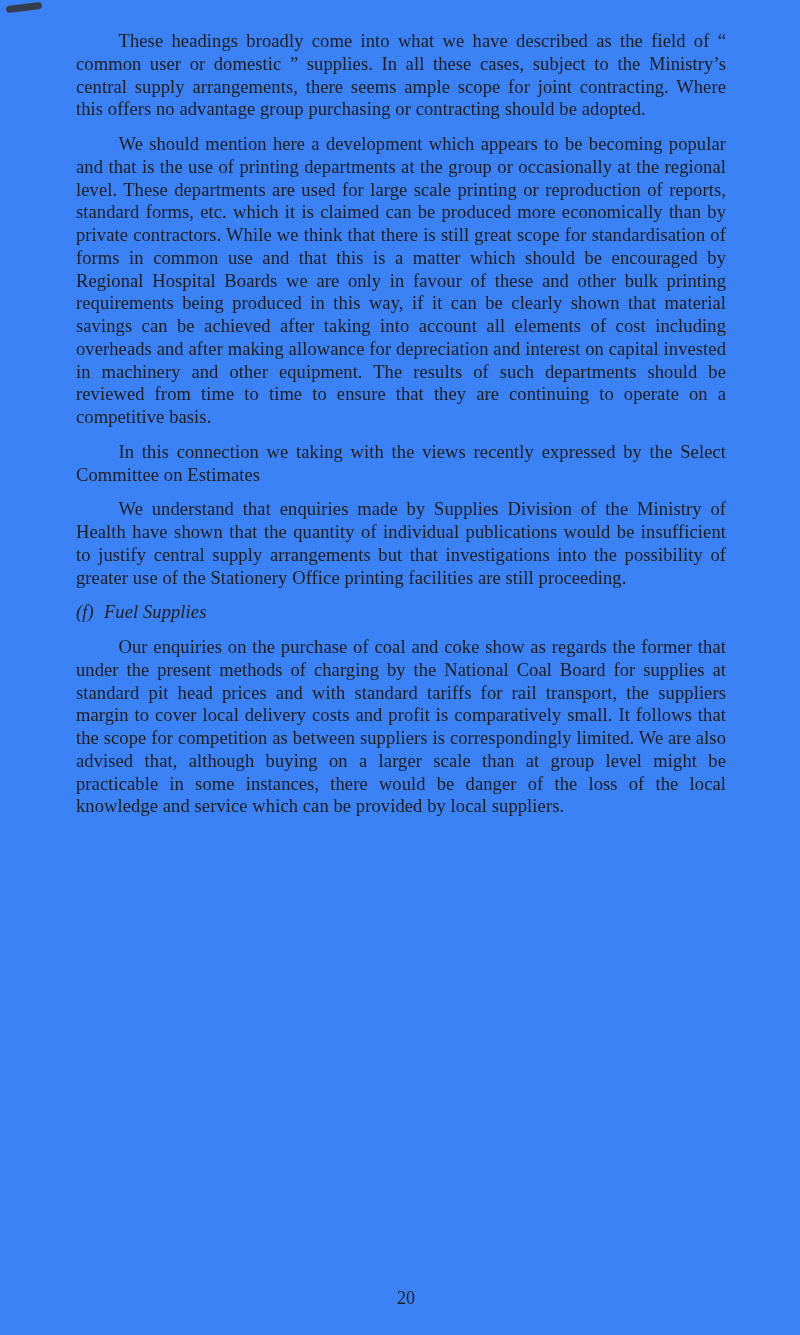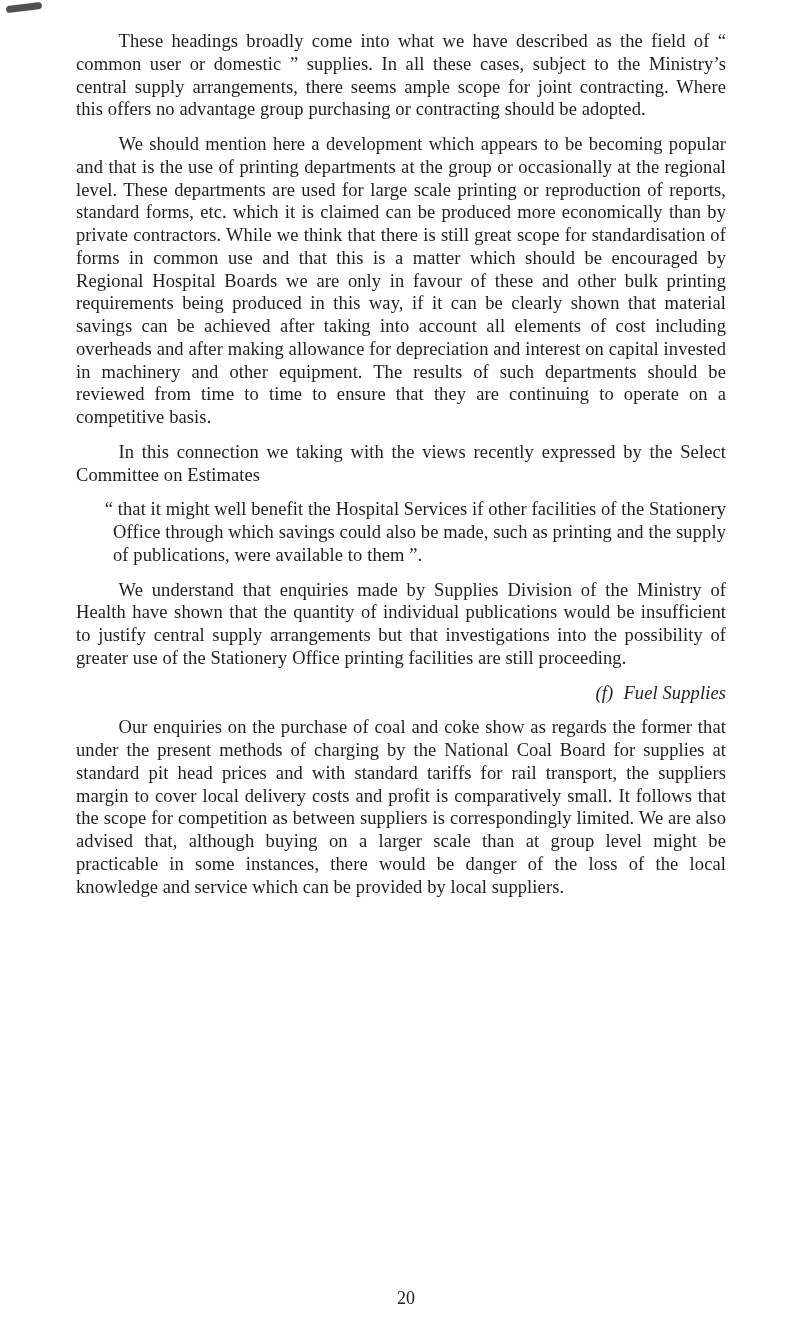--- a/index.html
+++ b/index.html
@@ -47,52 +47,51 @@
     margin: 0 0 12px 0;
     padding: 0 0 0 2em;
     text-indent: -0.45em;
     text-align: justify;
   }
   .section-heading {
     margin: 6px 0 12px 0;
     font-size: 18.5px;
     font-weight: normal;
     font-style: italic;
-    text-align: right;
+    text-align: left;
   }
   .section-heading .sec-label {
     margin-right: 0.55em;
   }
   .page-number {
     position: absolute;
     left: 0;
     right: 0;
     bottom: 26px;
     text-align: center;
     font-size: 18px;
     color: #201d1a;
     margin-left: 12px;
   }
 </style>
 </head>
 <body>
 
-<div class="page" style="background: #ffffff; color: rgb(32, 29, 26);">
+<div class="page" style="background: #3b82f6; color: rgb(32, 29, 26);">
 
   <div class="scan-mark"></div>
 
   <main class="text-block">
 
     <p class="para">These headings broadly come into what we have described as the field of “ common user or domestic ” supplies. In all these cases, subject to the Ministry’s central supply arrangements, there seems ample scope for joint contracting. Where this offers no advantage group purchasing or contracting should be adopted.</p>
 
     <p class="para">We should mention here a development which appears to be becoming popular and that is the use of printing departments at the group or occasionally at the regional level. These departments are used for large scale printing or reproduction of reports, standard forms, etc. which it is claimed can be produced more economically than by private contractors. While we think that there is still great scope for standardisation of forms in common use and that this is a matter which should be encouraged by Regional Hospital Boards we are only in favour of these and other bulk printing requirements being produced in this way, if it can be clearly shown that material savings can be achieved after taking into account all elements of cost including overheads and after making allowance for depreciation and interest on capital invested in machinery and other equipment. The results of such departments should be reviewed from time to time to ensure that they are continuing to operate on a competitive basis.</p>
 
     <p class="para">In this connection we taking with the views recently expressed by the Select Committee on Estimates</p>
 
-    <blockquote class="quote">“ that it might well benefit the Hospital Services if other facilities of the Stationery Office through which savings could also be made, such as printing and the supply of publications, were available to them ”.</blockquote>
 
     <p class="para">We understand that enquiries made by Supplies Division of the Ministry of Health have shown that the quantity of individual publications would be insufficient to justify central supply arrangements but that investigations into the possibility of greater use of the Stationery Office printing facilities are still proceeding.</p>
 
     <h3 class="section-heading">
       <span class="sec-label">(f)</span><span class="sec-title">Fuel Supplies</span>
     </h3>
 
     <p class="para">Our enquiries on the purchase of coal and coke show as regards the former that under the present methods of charging by the National Coal Board for supplies at standard pit head prices and with standard tariffs for rail transport, the suppliers margin to cover local delivery costs and profit is comparatively small. It follows that the scope for competition as between suppliers is correspondingly limited. We are also advised that, although buying on a larger scale than at group level might be practicable in some instances, there would be danger of the loss of the local knowledge and service which can be provided by local suppliers.</p>
 
 

